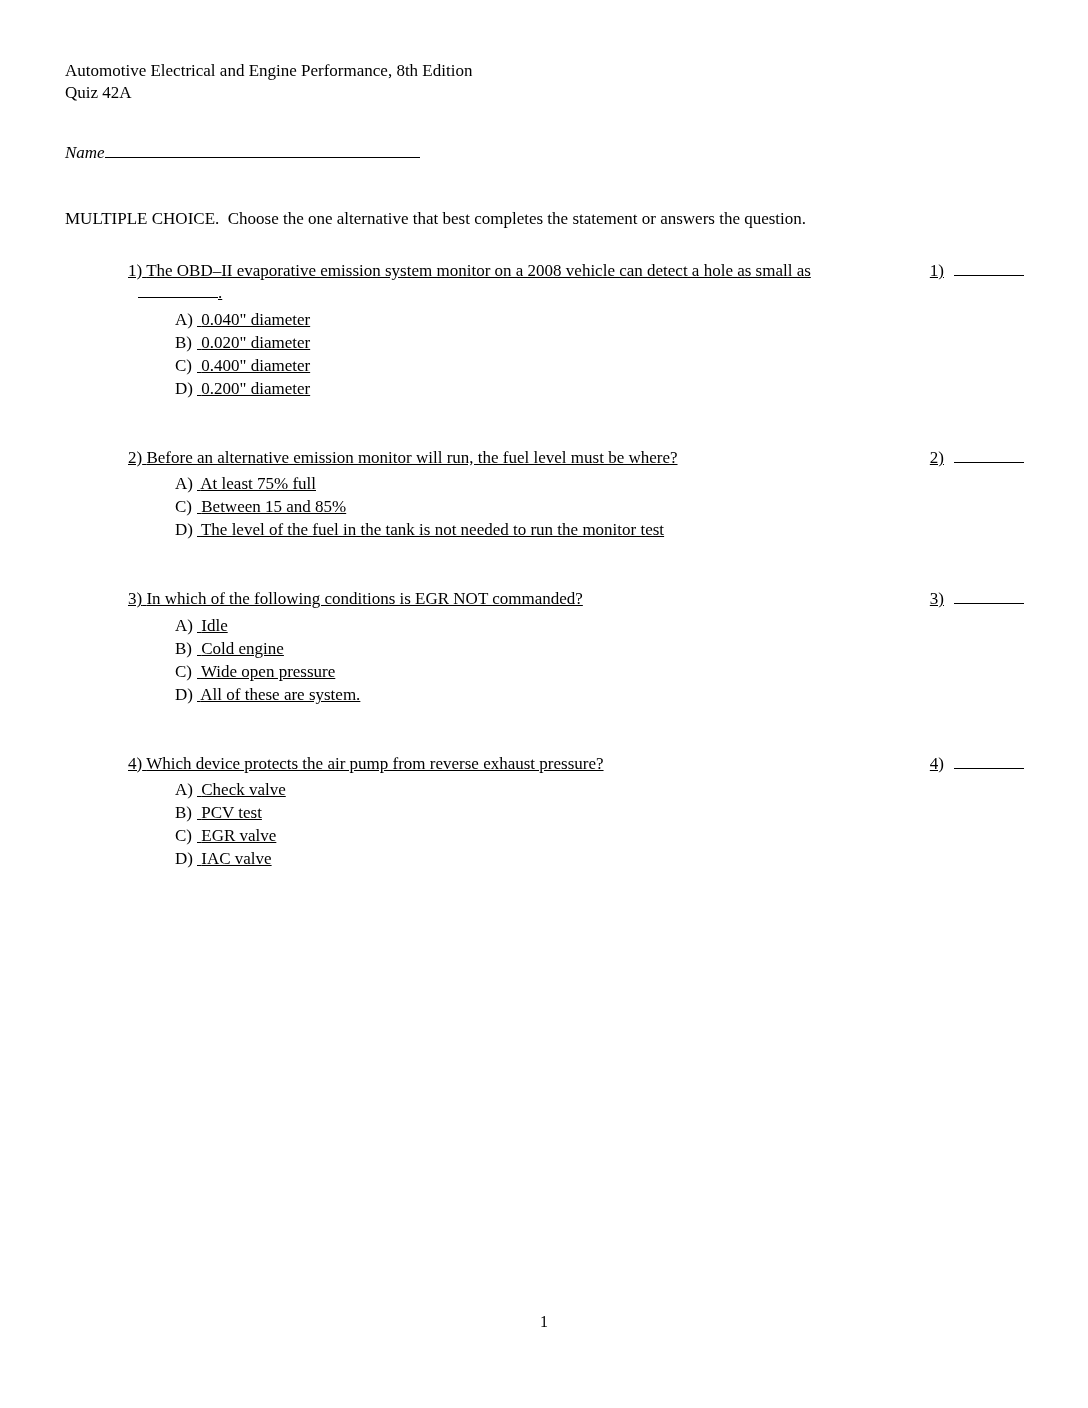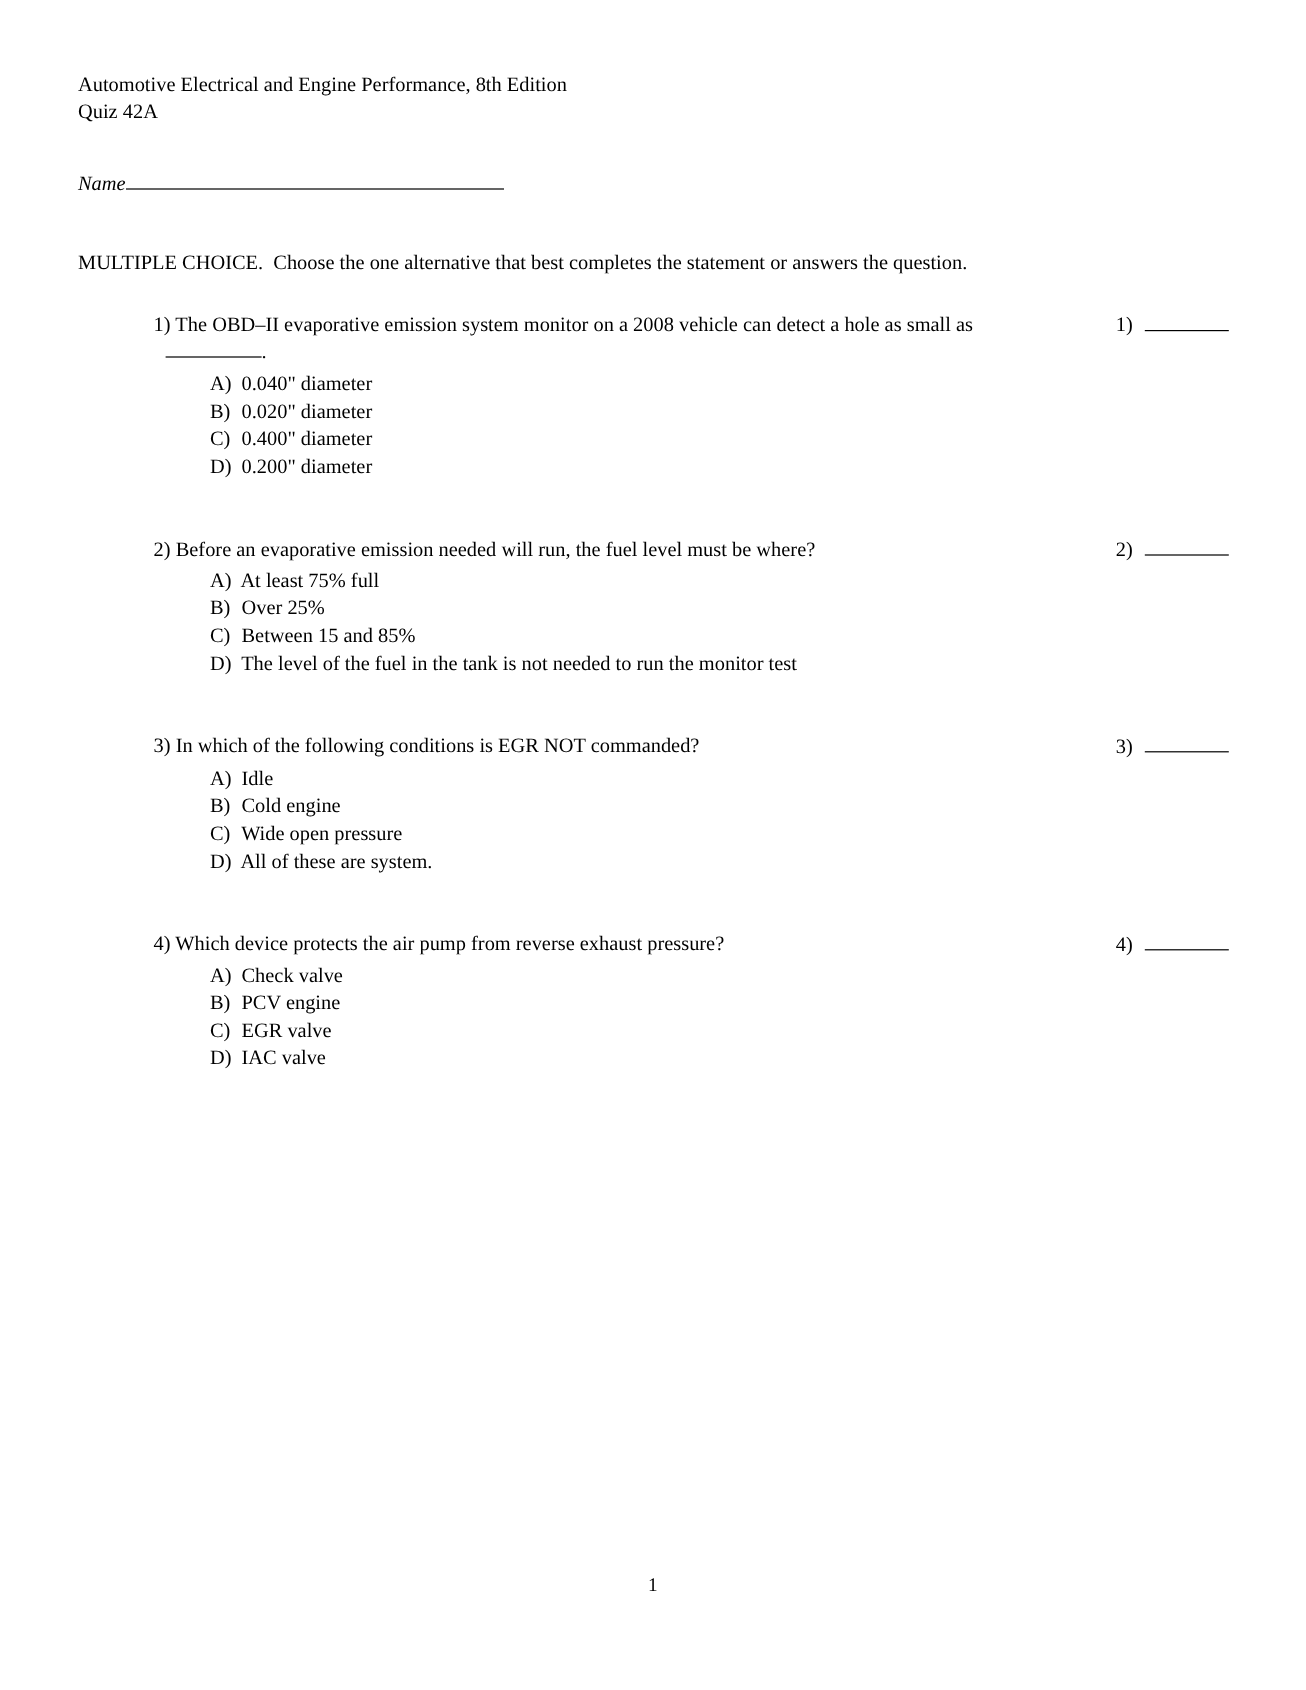--- a/index.html
+++ b/index.html
@@ -23,21 +23,21 @@
     width: 315px;
     border-bottom: 1px solid #000;
     height: 0.95em;
     vertical-align: baseline;
   }
   .section-heading {
     font-weight: normal;
     margin-top: 44px;
     white-space: pre-wrap;
   }
-  .questions { margin-top: 29px; margin-left: 63px; }
+  .questions { margin-top: 29px; margin-left: 63px; text-decoration: underline; }
   .question { display: flex; align-items: flex-start; margin-bottom: 47px; }
   .q-main { flex: 1 1 auto; max-width: 800px; }
   .q-answer { margin-left: auto; white-space: nowrap; padding-left: 20px; }
   .ans-line {
     display: inline-block;
     width: 70px;
     border-bottom: 1px solid #000;
     margin-left: 10px;
     height: 0.95em;
     vertical-align: baseline;
@@ -94,25 +94,24 @@
         </div>
       </div>
       <div class="q-answer">
         <span>1)</span><span class="ans-line"></span>
       </div>
     </div>
 
     <div class="question">
       <div class="q-main">
         <div class="q-text">
-          <span class="q-num">2)</span> <span>Before an evaporative emission needed will run, the fuel level must be where?</span>
+          <span class="q-num">2)</span> <span>Before an alternative emission monitor will run, the fuel level must be where?</span>
         </div>
         <div class="choices">
           <div class="choice"><span class="c-label">A)</span> <span>At least 75% full</span></div>
-          <div class="choice"><span class="c-label">B)</span> <span>Over 25%</span></div>
           <div class="choice"><span class="c-label">C)</span> <span>Between 15 and 85%</span></div>
           <div class="choice"><span class="c-label">D)</span> <span>The level of the fuel in the tank is not needed to run the monitor test</span></div>
         </div>
       </div>
       <div class="q-answer">
         <span>2)</span><span class="ans-line"></span>
       </div>
     </div>
 
     <div class="question">
@@ -132,21 +131,21 @@
       </div>
     </div>
 
     <div class="question">
       <div class="q-main">
         <div class="q-text">
           <span class="q-num">4)</span> <span>Which device protects the air pump from reverse exhaust pressure?</span>
         </div>
         <div class="choices">
           <div class="choice"><span class="c-label">A)</span> <span>Check valve</span></div>
-          <div class="choice"><span class="c-label">B)</span> <span>PCV engine</span></div>
+          <div class="choice"><span class="c-label">B)</span> <span>PCV test</span></div>
           <div class="choice"><span class="c-label">C)</span> <span>EGR valve</span></div>
           <div class="choice"><span class="c-label">D)</span> <span>IAC valve</span></div>
         </div>
       </div>
       <div class="q-answer">
         <span>4)</span><span class="ans-line"></span>
       </div>
     </div>
 
   </div>

